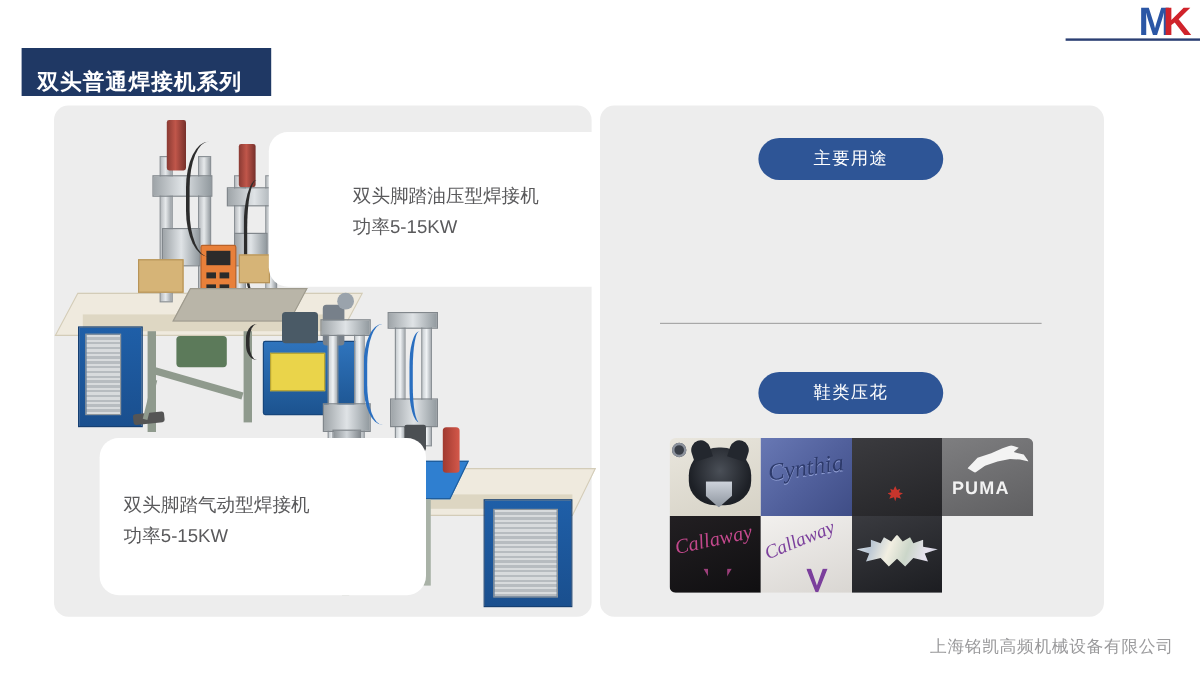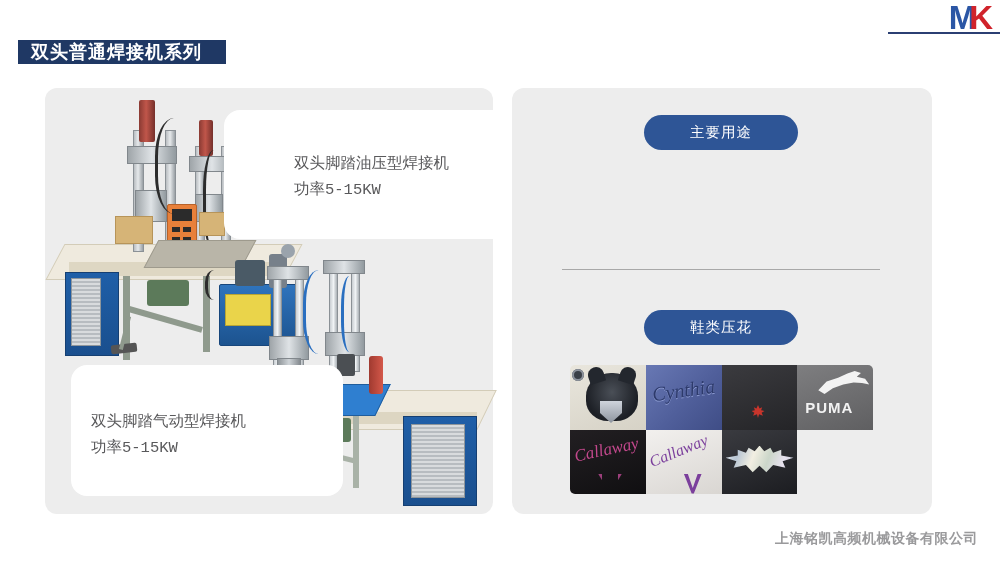--- a/index.html
+++ b/index.html
@@ -43,21 +43,21 @@
     height: 2px;
     background: #2b3f73;
   }
 
   
   .title-bar {
     position: absolute;
     left: 18px;
     top: 40px;
     width: 208px;
-    height: 24px;
+    height: 40px;
     background: #1f3864;
     display: flex;
     align-items: flex-end;
   }
   .title-bar-text {
     color: #ffffff;
     font-size: 18px;
     font-weight: bold;
     margin-left: 13px;
     letter-spacing: 1px;
@@ -70,52 +70,51 @@
     background: #ededed;
     border-radius: 12px;
   }
   .panel-left {
     left: 45px;
     top: 88px;
     width: 448px;
     height: 426px;
   }
   .panel-right {
-    left: 512px;
+    left: 500px;
     top: 88px;
     width: 420px;
     height: 426px;
     text-decoration: underline;
   }
 
   
   .caption-card {
     position: absolute;
     background: #ffffff;
     border-radius: 16px;
   }
   .caption-card-1 {
     left: 179px;
     top: 22px;
     width: 285px;
     height: 129px;
   }
   .caption-card-2 {
-    left: 26px;
+    left: 38px;
     top: 277px;
     width: 272px;
     height: 131px;
   }
   .caption-text {
     position: absolute;
     color: #59595b;
     font-size: 15.5px;
     line-height: 26px;
     white-space: nowrap;
-    font-family: Liberation Mono, monospace;
   }
   .caption-card-1 .caption-text { left: 70px; top: 41px; }
   .caption-card-2 .caption-text { left: 20px; top: 44px; }
 
   
   .machine {
     position: absolute;
   }
   .machine-1 { left: 10px; top: 6px; width: 270px; height: 278px; }
   .machine-2 { left: 196px; top: 178px; width: 250px; height: 242px; }
@@ -386,21 +385,20 @@
 
   
   .footer {
     position: absolute;
     right: 22px;
     top: 530px;
     color: #9a9a9c;
     font-size: 14px;
     letter-spacing: 0.5px;
     white-space: nowrap;
-    font-weight: bold;
   }
 </style>
 </head>
 <body>
 
 <div class="logo-wrap">
   <div class="logo-mark">
     <span class="logo-m">M</span><span class="logo-k">K</span>
   </div>
   <div class="logo-rule"></div>

